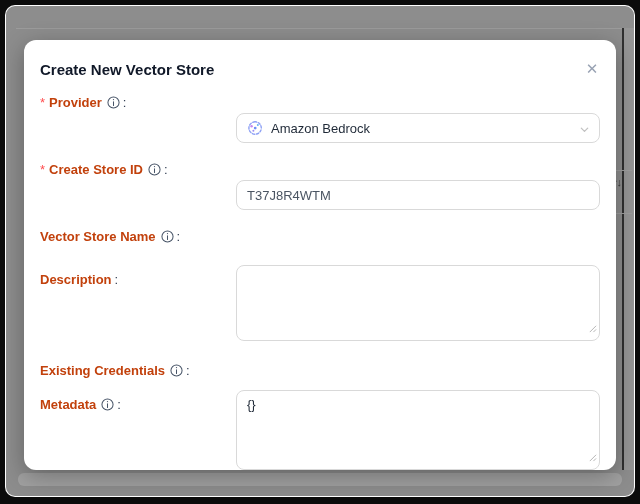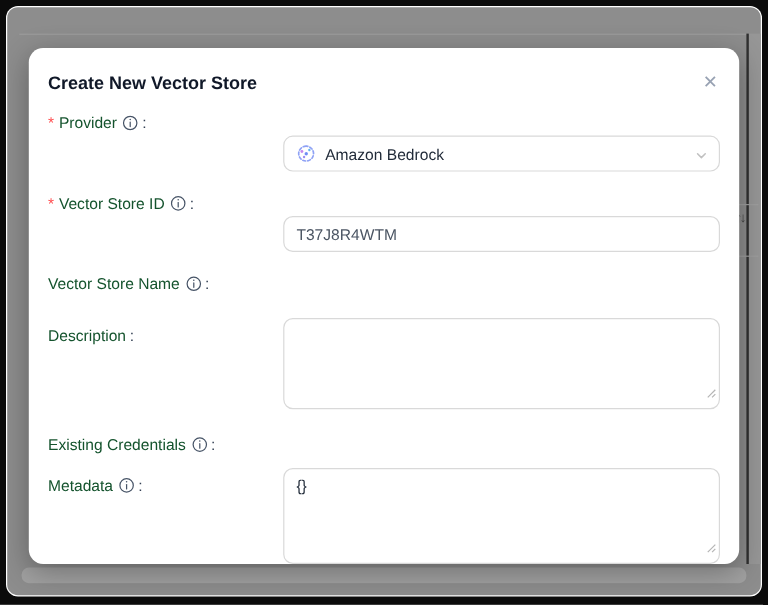--- a/index.html
+++ b/index.html
@@ -44,21 +44,21 @@
   }
   .form { margin-top: 6px; }
   .form-row { display: flex; align-items: flex-start; margin-bottom: 12px; }
   .form-row.gap13 { margin-bottom: 13px; }
   .form-row.gap15 { margin-bottom: 15px; margin-top: 21px; }
   .label {
     width: 196px; flex: 0 0 196px; padding-top: 7px;
     font-size: 13px; color: #344054; display: flex; align-items: center;
   }
   .label .req { color: #ff4d4f; margin-right: 4px; font-size: 13px; }
-  .label .ltext { color: #14532d; }
+  .label .ltext { color: #c2410c; font-weight: bold; }
   .label .info { margin-left: 5px; display: inline-flex; align-items: center; color: #475467; }
   .label .colon { margin-left: 3px; }
   .control { flex: 1; position: relative; }
 
   .select-box, .text-input {
     width: 100%; height: 30px; border: 1px solid #d9d9d9; border-radius: 8px;
     background: #fff; font-size: 13px; color: #1f2937;
     display: flex; align-items: center; padding: 0 10px; margin-top: 25px;
   }
   .text-input { font-family: Liberation Sans, sans-serif; color: #4b5563; outline: none; }
@@ -138,21 +138,21 @@
                   <path d="M2.5 4.5 L6 8 L9.5 4.5" stroke-linecap="round" stroke-linejoin="round"></path>
                 </svg>
               </span>
             </div>
           </div>
         </div>
 
         <div class="form-row">
           <div class="label">
             <span class="req">*</span>
-            <span class="ltext">Vector Store ID</span>
+            <span class="ltext">Create Store ID</span>
             <span class="info">
               <svg width="13" height="13" viewBox="0 0 14 14" fill="none" stroke="currentColor" stroke-width="1.1">
                 <circle cx="7" cy="7" r="6"></circle>
                   <path d="M7 6.2v4" stroke-linecap="round"></path>
                   <circle cx="7" cy="3.8" r="0.7" fill="currentColor" stroke="none"></circle>
               </svg>
             </span>
             <span class="colon">:</span>
           </div>
           <div class="control">

